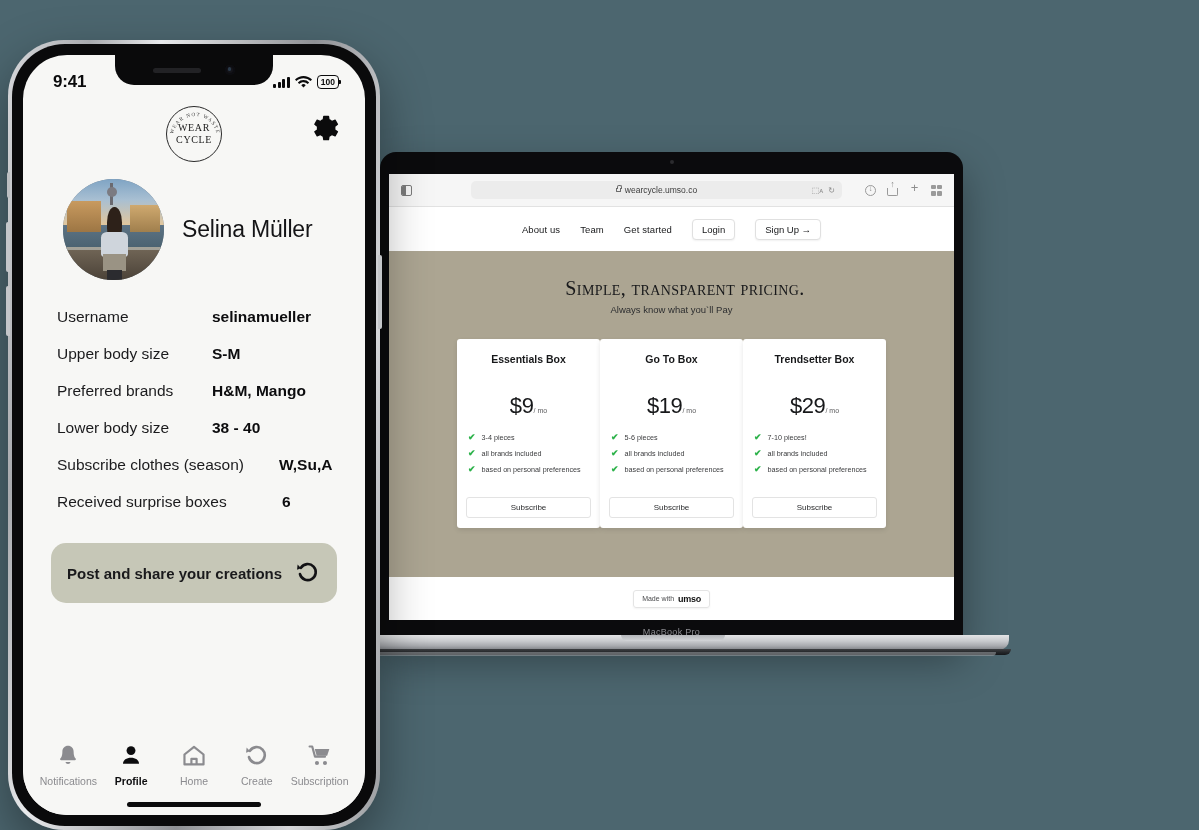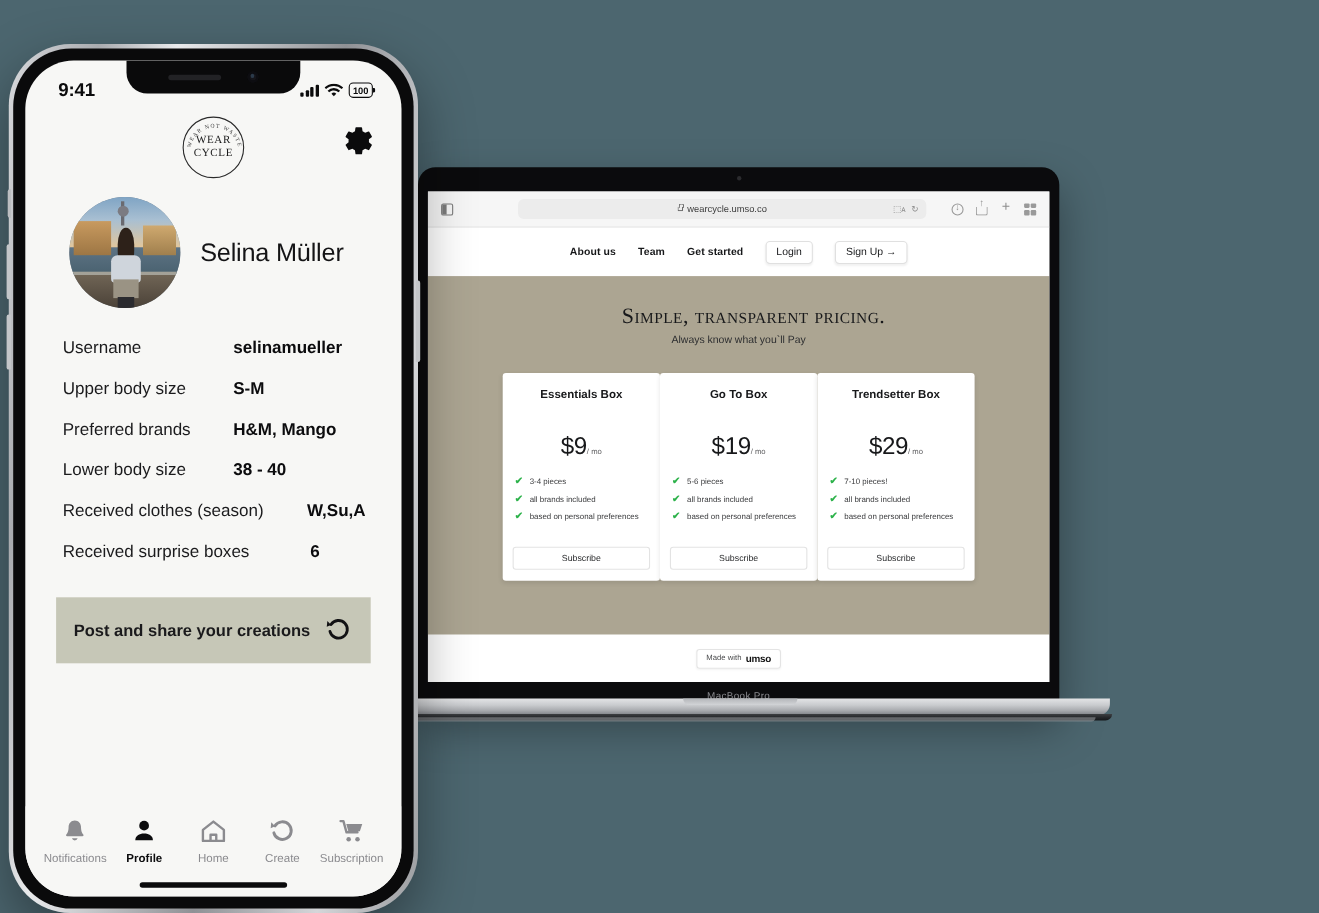--- a/index.html
+++ b/index.html
@@ -65,21 +65,21 @@
   .ic-share::after { content: "↑"; position: absolute; left: 0; right: 0; top: -9px; text-align: center;
                      font-size: 9px; color: #8d8d8d; }
   .ic-plus::after { content: "+"; position: absolute; left: 0; right: 0; top: -5px; text-align: center;
                     font-size: 13px; color: #8d8d8d; line-height: 16px; }
   .ic-tabs { display: grid; grid-template-columns: 1fr 1fr; grid-template-rows: 1fr 1fr; gap: 1.5px; }
   .ic-tabs i { background: #9a9a9a; border-radius: 1px; }
 
   
   .site-nav { height: 44px; background: #fff; display: flex; align-items: center;
               justify-content: center; gap: 20px; }
-  .nav-link { font-size: 9.5px; font-weight: bold; color: #17181a; letter-spacing: .1px; cursor: pointer; }
+  .nav-link { font-size: 9.5px; font-weight: normal; color: #17181a; letter-spacing: .1px; cursor: pointer; }
   .nav-btn { font-size: 9.5px; color: #17181a; background: #fff; border: 1px solid #e0e0e0;
              border-radius: 4px; padding: 4px 9px; box-shadow: 0 1px 2px rgba(0,0,0,.06); cursor: pointer; }
 
   
   .pricing { background: #aca592; padding: 26px 0 0 0; height: 326px; }
   .price-title { text-align: center; font-family: "Liberation Serif", serif; color: #17181a;
                  font-size: 20px; font-variant: small-caps; letter-spacing: .4px; padding-left: 27px; }
   .price-sub { text-align: center; font-size: 9.5px; color: #2d2e30; margin-top: 4px; }
   .cards { display: flex; justify-content: center; margin-top: 24px; }
   .card { width: 143px; background: #fff; border-radius: 3px; padding: 14px 0 0 0;
@@ -177,21 +177,21 @@
   .av-skirt { position:absolute; left:10%; top:64%; width:80%; height:24%; background:#9a9384; }
   .av-legs { position:absolute; left:24%; top:86%; width:52%; height:14%; background:#2b2b2f; }
   .av-rail { position:absolute; left:0; right:0; top:67%; height:3px; background:#b9b2a2; opacity:.8; }
   .pname { font-size: 23px; color: #141416; letter-spacing: -.2px; }
 
   .info { padding: 28px 0 0 34px; display: flex; flex-direction: column; gap: 19px; }
   .inforow { display: flex; align-items: baseline; }
   .ikey { font-size: 15.5px; color: #1b1b1d; }
   .ival { font-size: 15.5px; font-weight: bold; color: #0c0c0e; }
 
-  .cta { margin: 32px 28px 0 28px; background: #c6c7b7; border-radius: 0;
+  .cta { margin: 32px 28px 0 28px; background: #c6c7b7; border-radius: 15px;
          padding: 17px 16px; display: flex; align-items: center; justify-content: space-between;
          cursor: pointer; }
   .cta-text { font-size: 15px; font-weight: bold; color: #1a1a1c; }
 
   .tabbar { position: absolute; left: 0; right: 0; bottom: 0; height: 82px; background: #f7f7f5;
             display: flex; align-items: flex-start; justify-content: space-around;
             padding: 10px 14px 0 14px; }
   .tab { display: flex; flex-direction: column; align-items: center; gap: 6px; cursor: pointer;
          width: 62px; }
   .tab .tlabel { font-size: 10.5px; color: #8b8b8f; }
@@ -415,21 +415,21 @@
           </div>
           <div class="inforow">
             <span class="ikey" style="width:155px">Preferred brands</span>
             <span class="ival">H&amp;M, Mango</span>
           </div>
           <div class="inforow">
             <span class="ikey" style="width:155px">Lower body size</span>
             <span class="ival">38 - 40</span>
           </div>
           <div class="inforow">
-            <span class="ikey" style="width:222px">Received clothes (season)</span>
+            <span class="ikey" style="width:222px">Subscribe clothes (season)</span>
             <span class="ival">W,Su,A</span>
           </div>
           <div class="inforow">
             <span class="ikey" style="width:225px">Received surprise boxes</span>
             <span class="ival">6</span>
           </div>
         </div>
 
         <div class="cta">
           <span class="cta-text">Post and share your creations</span>

